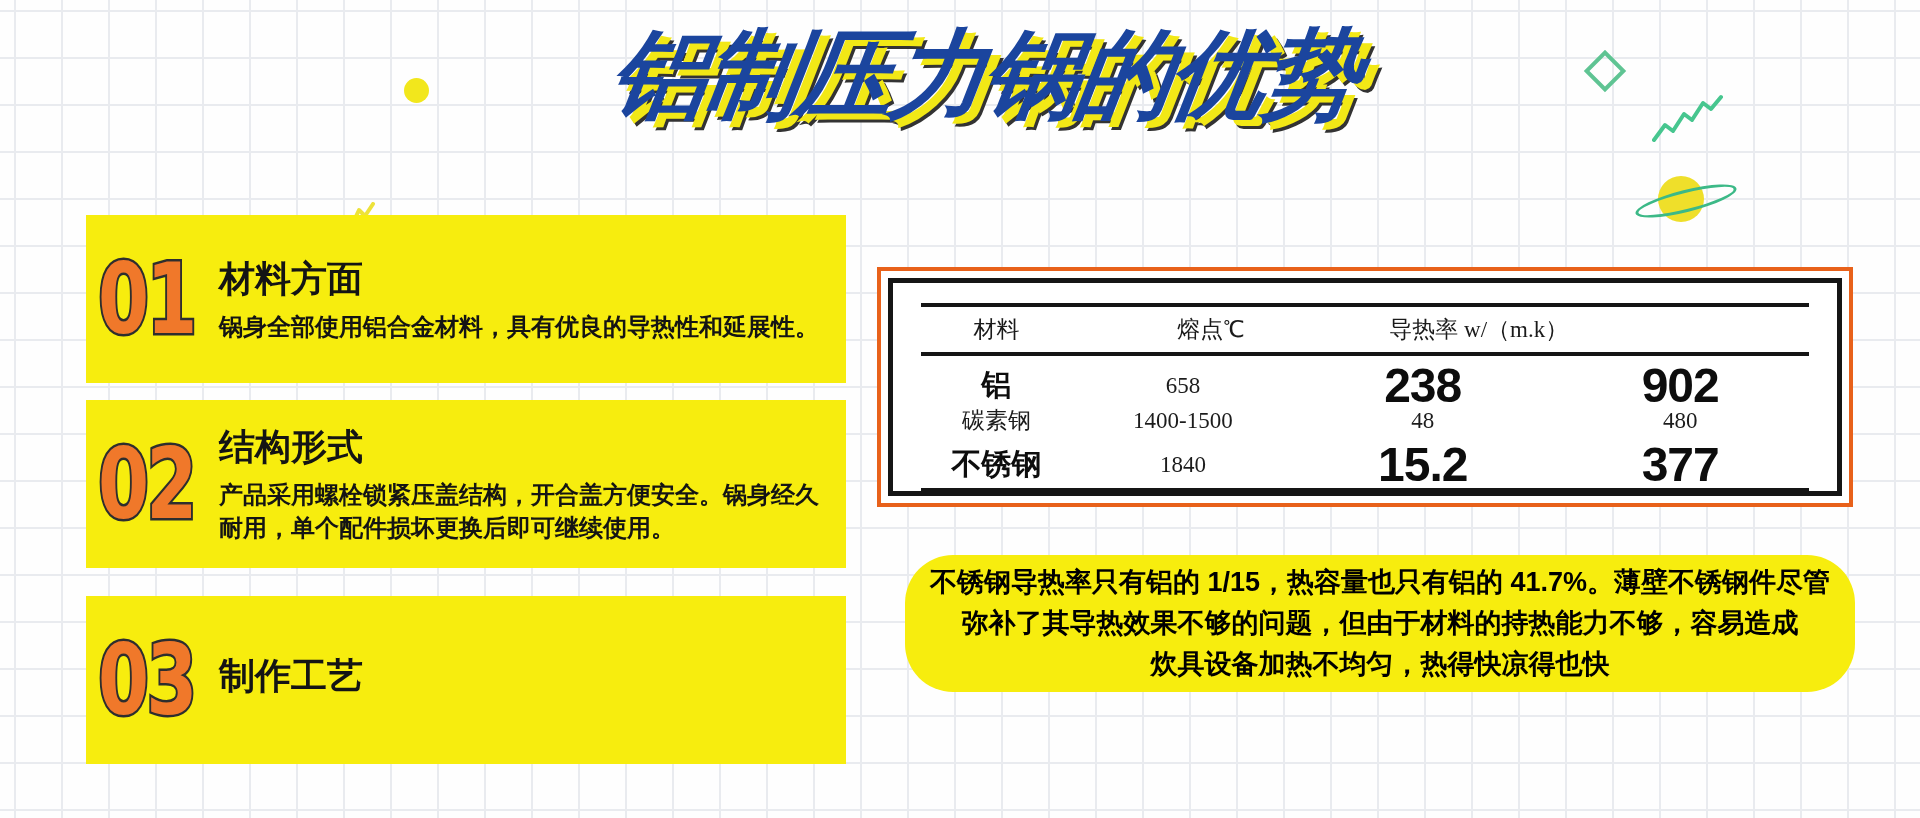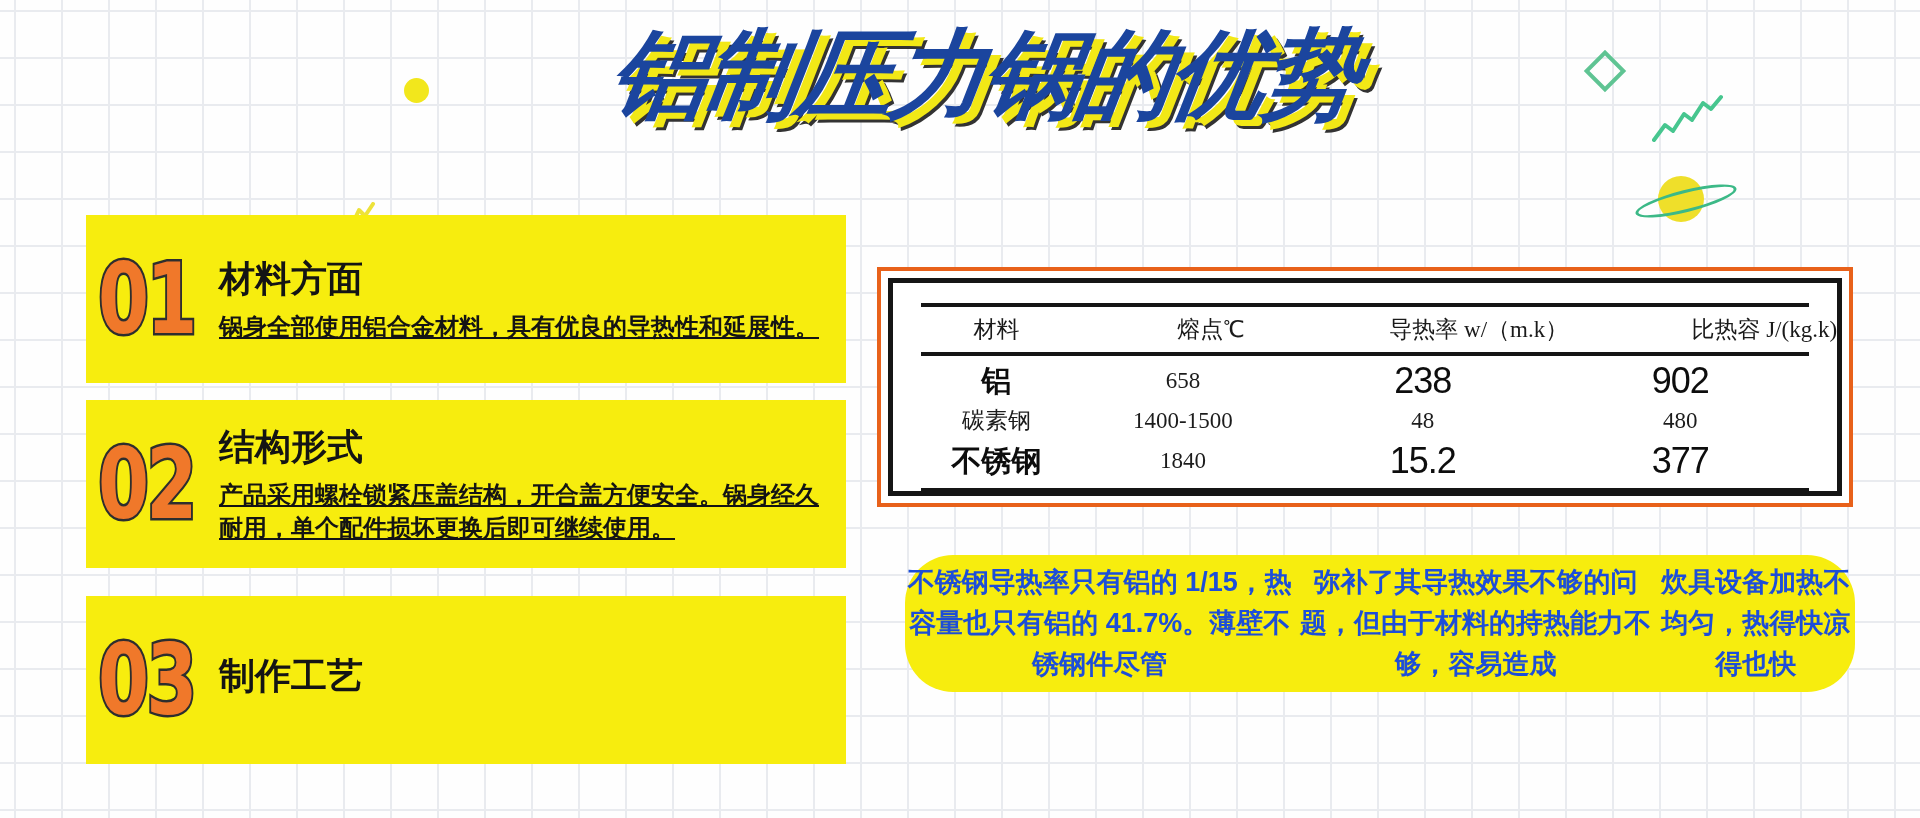--- a/index.html
+++ b/index.html
@@ -40,21 +40,21 @@
     font-family: "DejaVu Sans", sans-serif;
     font-size: 98px; font-weight: 800; line-height: 1;
     letter-spacing: -4px;
     color: #f0782a;
     -webkit-text-stroke: 5px #2e2e2e;
     paint-order: stroke fill;
     transform: scaleX(0.75); transform-origin: left center;
   }
   .point-text { width: 618px; }
   .point-heading { font-size: 36px; font-weight: 800; margin-bottom: 7px; color: #141414; }
-  .point-body { font-size: 24px; font-weight: 700; line-height: 1.36; color: #141414; text-decoration: underline; }
+  .point-body { font-size: 24px; font-weight: 700; line-height: 1.36; color: #141414; }
 
   
   .table-outer {
     position: absolute; left: 877px; top: 267px; width: 976px; height: 240px;
     box-sizing: border-box; background: #ffffff;
     border: 4px solid #e8611a; padding: 7px;
   }
   .table-inner {
     width: 100%; height: 100%; box-sizing: border-box;
     border: 5px solid #151515;
@@ -72,32 +72,32 @@
     gap: 28px;
   }
   .h-cell {
     text-align: center;
     font-family: "Liberation Serif", serif;
     font-size: 23px; color: #1a1a1a;
   }
   .cell { text-align: center; }
   .serif-val { font-family: "Liberation Serif", serif; font-size: 23px; color: #1c1c1c; }
   .mat-em { font-size: 30px; font-weight: 800; color: #0d0d0d; }
-  .big-val { font-size: 36px; font-weight: 400; color: #0d0d0d; letter-spacing: -1px; }
+  .big-val { font-size: 48px; font-weight: 700; color: #0d0d0d; letter-spacing: -1px; }
   .row-1 { height: 46px; margin-top: 2px; }
   .row-2 { height: 33px; }
   .row-3 { height: 48px; }
   .t-bottomrule { height: 0; border-top: 4px solid #151515; margin-top: 3px; }
 
   
   .note-box {
     position: absolute; left: 905px; top: 555px; width: 950px; height: 137px;
     background: #f7ed0e; border-radius: 48px;
-    display: flex; flex-direction: row; justify-content: center; align-items: center;
-    font-size: 27px; font-weight: 800; line-height: 1.52; color: #1d4ed8;
+    display: flex; flex-direction: column; justify-content: center; align-items: center;
+    font-size: 27px; font-weight: 800; line-height: 1.52; color: #000000;
     text-align: center;
   }
 
   
   .deco { position: absolute; }
   .dot-yellow { left: 404px; top: 78px; width: 25px; height: 25px; border-radius: 50%; background: #f2e71c; }
   .zigzag-yellow { left: 334px; top: 202px; }
   .diamond {
     left: 1590px; top: 56px; width: 22px; height: 22px;
     border: 4px solid #5fc493; transform: rotate(45deg); background: transparent;
@@ -156,21 +156,20 @@
       <div class="point-heading">制作工艺</div>
     </div>
   </section>
 
   <div class="table-outer">
     <div class="table-inner">
       <div class="t-header">
         <div class="h-cell">材料</div>
         <div class="h-cell">熔点℃</div>
         <div class="h-cell">导热率 w/（m.k）</div>
-        <div class="h-cell">比热容 J/(kg.k)</div>
       </div>
 
       <div class="t-row row-1">
         <div class="cell mat-em">铝</div>
         <div class="cell serif-val">658</div>
         <div class="cell big-val">238</div>
         <div class="cell big-val">902</div>
       </div>
 
       <div class="t-row row-2">

